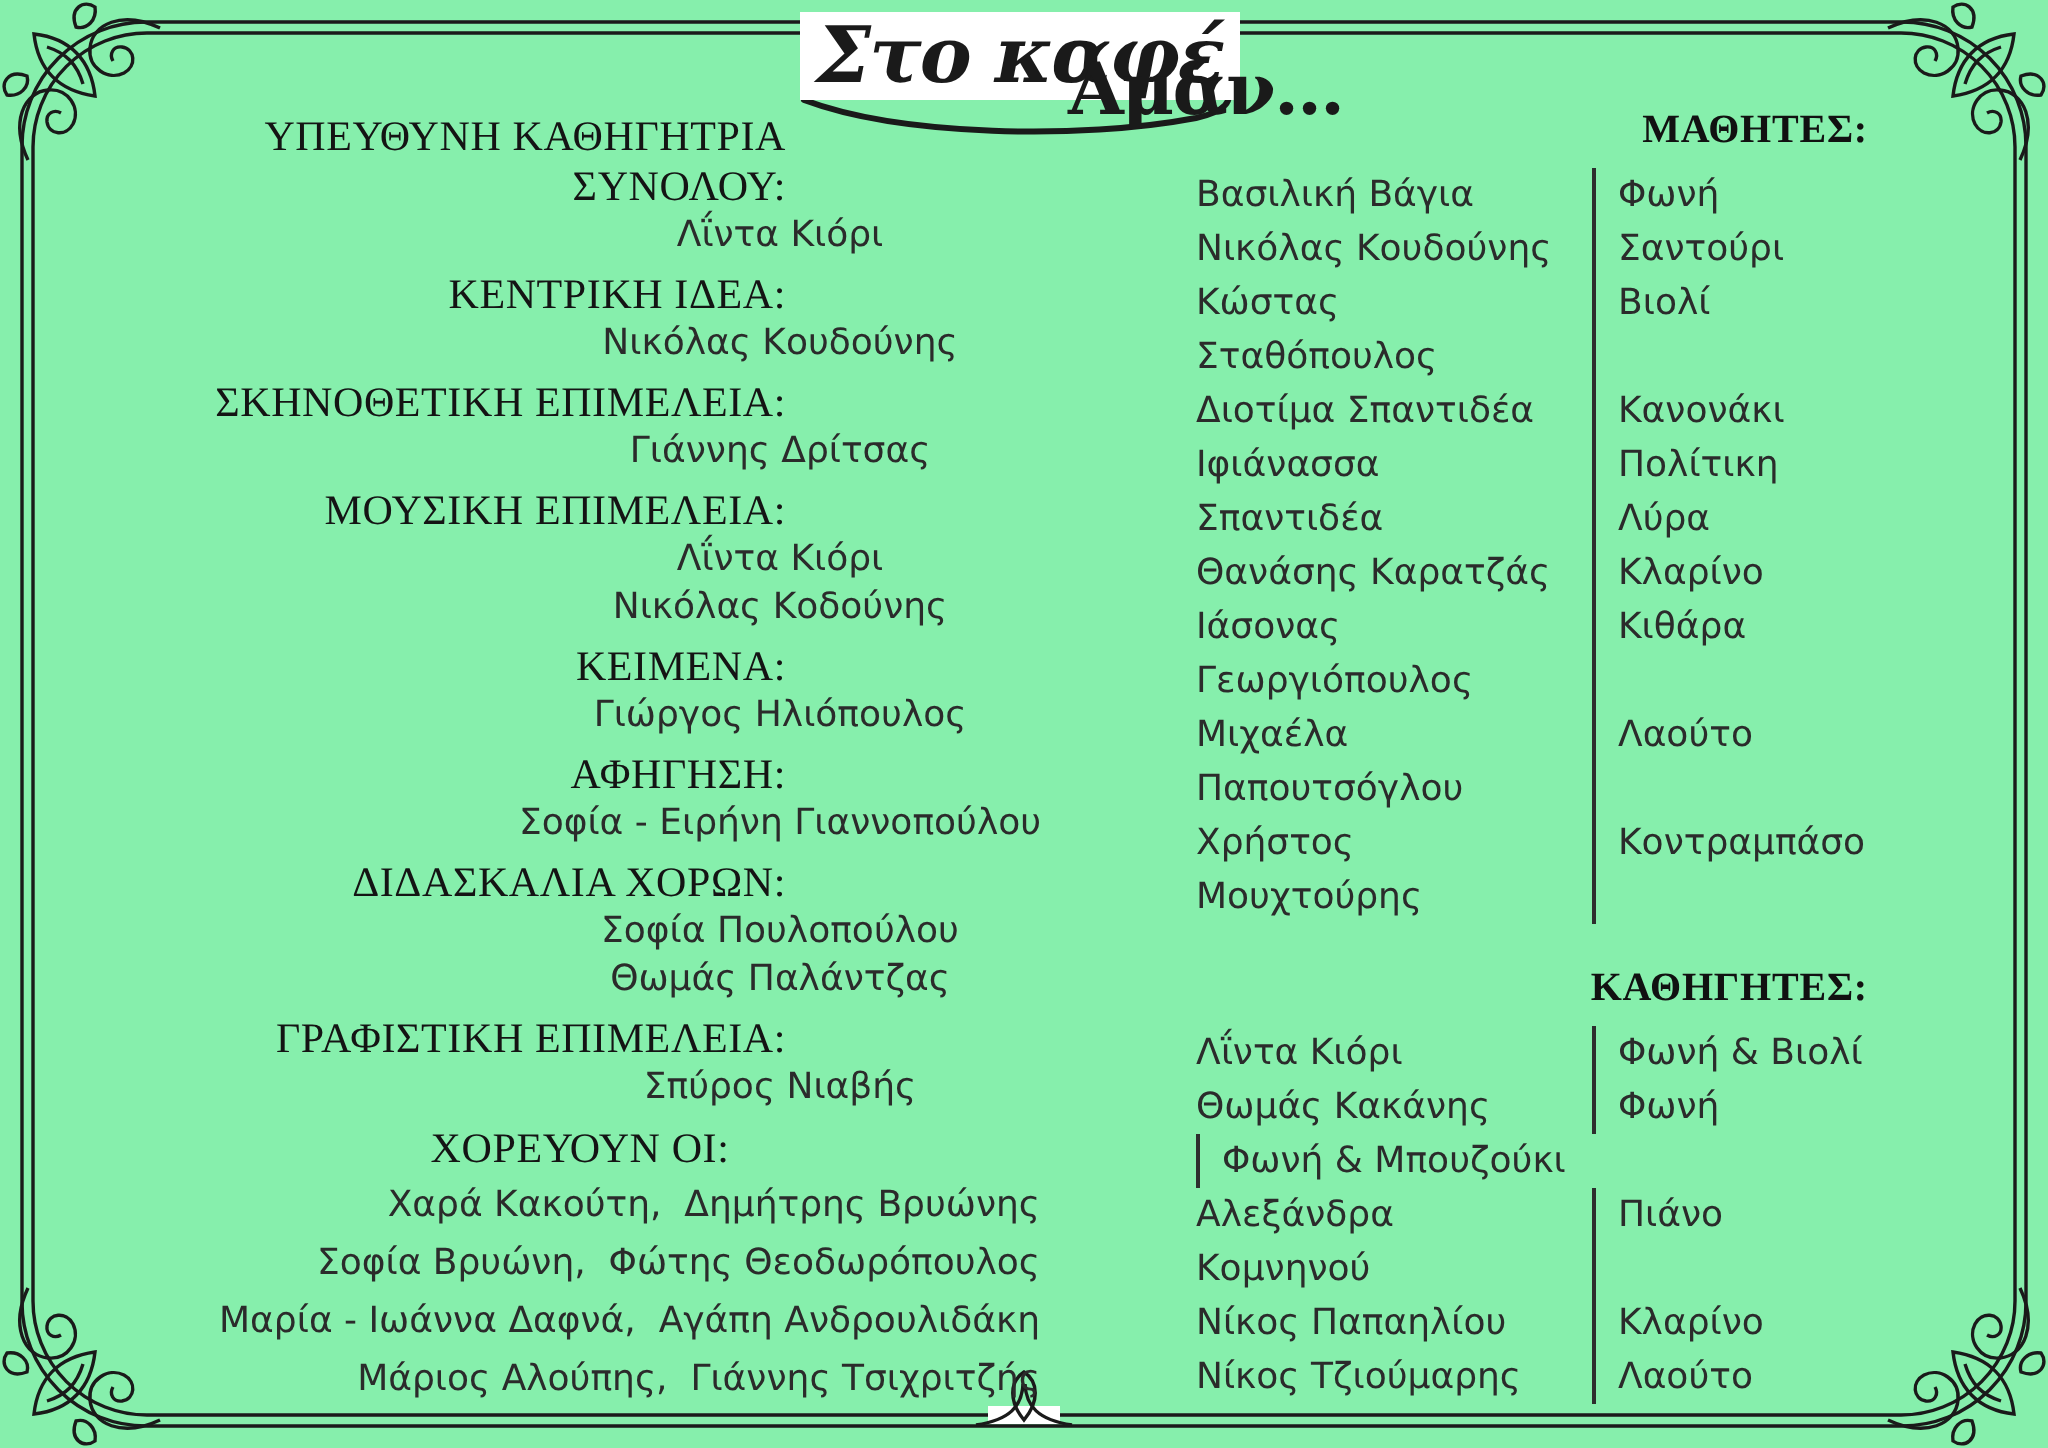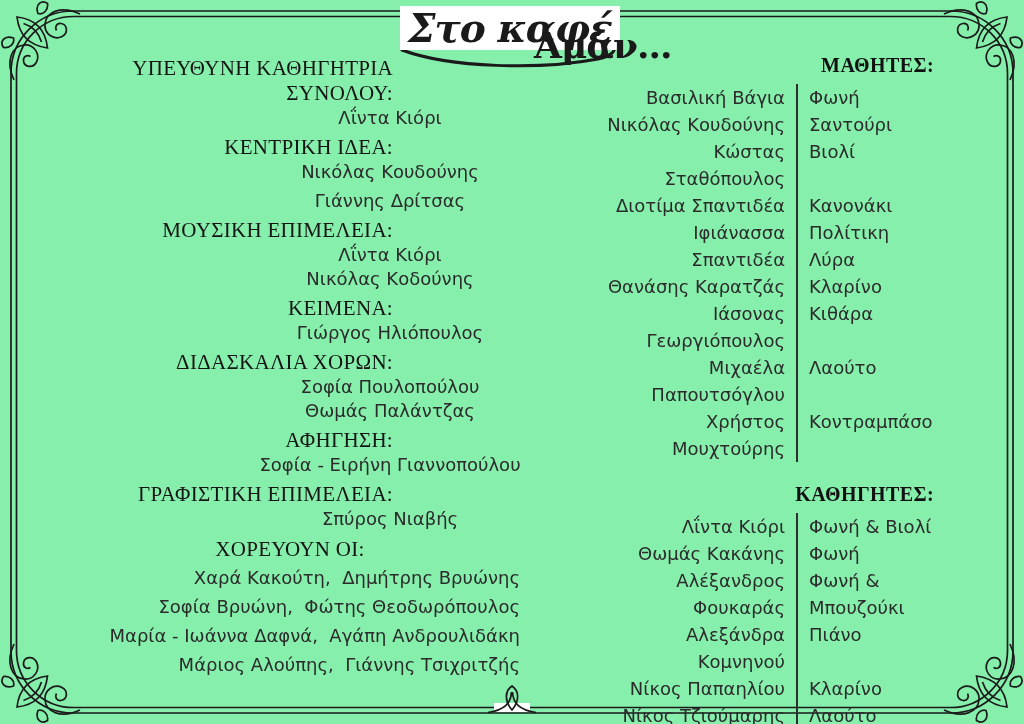--- a/index.html
+++ b/index.html
@@ -53,21 +53,21 @@
   
   .right-col{position:absolute;left:598px;top:52px;width:336px;z-index:2;}
   .cast-section{margin-bottom:19px;}
   .section-heading{
     font-family:"Liberation Serif",serif;font-weight:bold;font-size:20px;
     line-height:26px;text-align:right;letter-spacing:.4px;color:#111;
     margin-bottom:6px;
   }
   .cast-row{display:flex;align-items:stretch;}
   .cast-name{
-    flex:0 0 198px;box-sizing:border-box;text-align:right;padding-right:11px;
+    flex:0 0 198px;box-sizing:border-box;text-align:left;padding-right:11px;
     font-family:"DejaVu Sans",sans-serif;font-size:18px;line-height:27px;color:#2b2b2b;
   }
   .cast-instrument{
     flex:1;box-sizing:border-box;border-left:2px solid #2e2e2e;padding-left:11px;
     font-family:"DejaVu Sans",sans-serif;font-size:18px;line-height:27px;color:#2b2b2b;
   }
 </style>
 </head>
 <body>
 
@@ -122,20 +122,23 @@
     <div class="credit">
       <div class="credit-headings">
             <div class="credit-heading">ΚΕΝΤΡΙΚΗ ΙΔΕΑ:</div>
           </div>
       <div class="credit-names">
             <div class="name-line">Νικόλας Κουδούνης</div>
           </div>
     </div>
 
     <div class="credit">
+      <div class="credit-headings">
+            <div class="credit-heading">ΣΚΗΝΟΘΕΤΙΚΗ ΕΠΙΜΕΛΕΙΑ:</div>
+          </div>
       <div class="credit-names">
             <div class="name-line">Γιάννης Δρίτσας</div>
           </div>
     </div>
 
     <div class="credit">
       <div class="credit-headings">
             <div class="credit-heading">ΜΟΥΣΙΚΗ ΕΠΙΜΕΛΕΙΑ:</div>
           </div>
       <div class="credit-names">
@@ -148,34 +151,34 @@
       <div class="credit-headings">
             <div class="credit-heading">ΚΕΙΜΕΝΑ:</div>
           </div>
       <div class="credit-names">
             <div class="name-line">Γιώργος Ηλιόπουλος</div>
           </div>
     </div>
 
     <div class="credit">
       <div class="credit-headings">
+            <div class="credit-heading">ΑΦΗΓΗΣΗ:</div>
+          </div>
+      <div class="credit-names">
+            <div class="name-line">Σοφία - Ειρήνη Γιαννοπούλου</div>
+          </div>
+    </div>
+
+    <div class="credit">
+      <div class="credit-headings">
             <div class="credit-heading">ΔΙΔΑΣΚΑΛΙΑ ΧΟΡΩΝ:</div>
           </div>
       <div class="credit-names">
             <div class="name-line">Σοφία Πουλοπούλου</div>
             <div class="name-line">Θωμάς Παλάντζας</div>
-          </div>
-    </div>
-
-    <div class="credit">
-      <div class="credit-headings">
-            <div class="credit-heading">ΑΦΗΓΗΣΗ:</div>
-          </div>
-      <div class="credit-names">
-            <div class="name-line">Σοφία - Ειρήνη Γιαννοπούλου</div>
           </div>
     </div>
 
     <div class="credit">
       <div class="credit-headings">
             <div class="credit-heading">ΓΡΑΦΙΣΤΙΚΗ ΕΠΙΜΕΛΕΙΑ:</div>
           </div>
       <div class="credit-names">
             <div class="name-line">Σπύρος Νιαβής</div>
           </div>
@@ -240,21 +243,20 @@
       <div class="cast-rows">
           <div class="cast-row">
             <div class="cast-name">Λΐντα Κιόρι</div>
             <div class="cast-instrument">Φωνή &amp; Βιολί</div>
           </div>
           <div class="cast-row">
             <div class="cast-name">Θωμάς Κακάνης</div>
             <div class="cast-instrument">Φωνή</div>
           </div>
           <div class="cast-row">
-            <div class="cast-name">Αλέξανδρος Φουκαράς</div>
             <div class="cast-instrument">Φωνή &amp; Μπουζούκι</div>
           </div>
           <div class="cast-row">
             <div class="cast-name">Αλεξάνδρα Κομνηνού</div>
             <div class="cast-instrument">Πιάνο</div>
           </div>
           <div class="cast-row">
             <div class="cast-name">Νίκος Παπαηλίου</div>
             <div class="cast-instrument">Κλαρίνο</div>
           </div>

